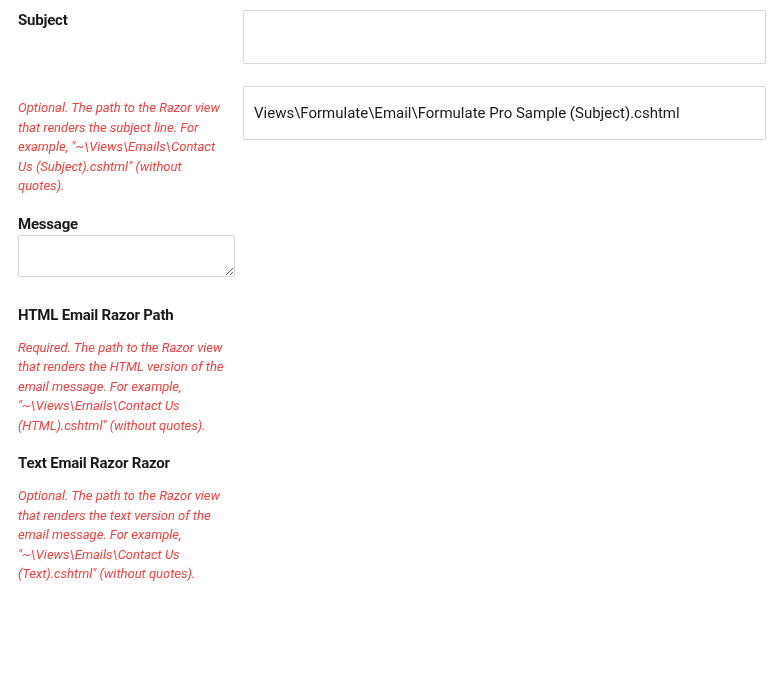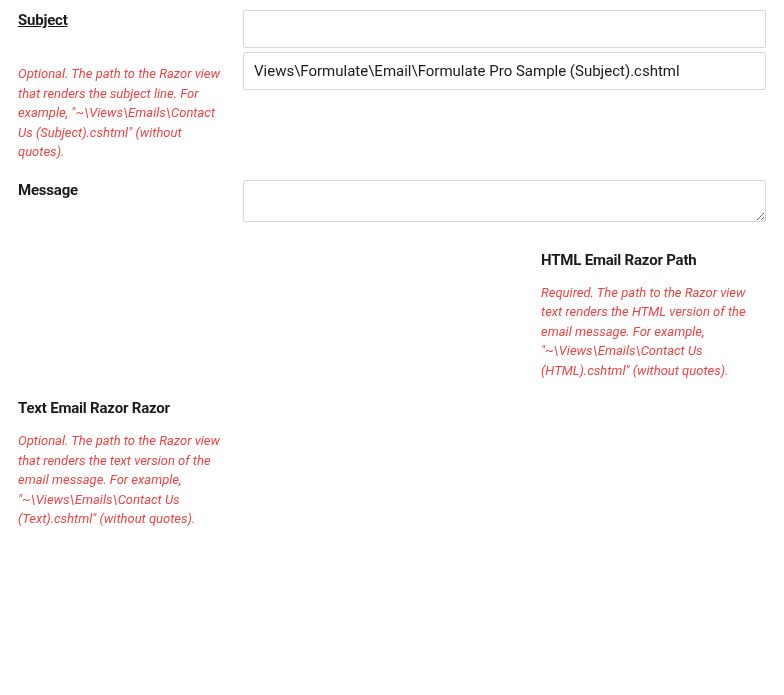--- a/index.html
+++ b/index.html
@@ -37,46 +37,46 @@
     }
     .field-help {
       font-size: 13px;
       color: #ef4444;
       line-height: 1.5;
       margin-top: 12px;
       font-style: italic;
     }
     .text-input {
       width: 100%;
-      height: 38px;
+      height: 54px;
       border: 1px solid #d8d8d8;
       border-radius: 2px;
       padding: 6px 10px;
       font-size: 15px;
       font-family: inherit;
       color: #1b1b1b;
       background: #ffffff;
     }
     .textarea-input {
       width: 100%;
       height: 42px;
       border: 1px solid #d8d8d8;
       border-radius: 2px;
       padding: 6px 10px;
       font-size: 15px;
       font-family: inherit;
       color: #1b1b1b;
       background: #ffffff;
       resize: vertical;
     }
-    .row-subject { margin-bottom: 4px; text-decoration: underline; }
+    .row-subject { margin-bottom: 22px; }
     .row-subject-razor-path { margin-bottom: 18px; }
     .row-subject-razor-path .field-col { padding-top: 0; }
-    .row-message { margin-bottom: 24px; }
-    .row-html-razor-path { margin-bottom: 18px; justify-content: flex-end; }
+    .row-message { margin-bottom: 24px; flex-direction: column; }
+    .row-html-razor-path { margin-bottom: 18px; }
     .row-text-razor-path { margin-bottom: 10px; }
   </style>
 </head>
 <body>
 
 <div class="form-row row-subject">
   <div class="label-col">
     <div class="field-label">Subject</div>
   </div>
   <div class="field-col">
@@ -98,21 +98,21 @@
     <div class="field-label">Message</div>
   </div>
   <div class="field-col">
     <textarea class="textarea-input" style=""></textarea>
   </div>
 </div>
 
 <div class="form-row row-html-razor-path">
   <div class="label-col">
     <div class="field-label">HTML Email Razor Path</div>
-    <div class="field-help">Required. The path to the Razor view text renders the HTML version of the email message. For example, "~\Views\Emails\Contact Us (HTML).cshtml" (without quotes).</div>
+    <div class="field-help">Required. The path to the Razor view that renders the HTML version of the email message. For example, "~\Views\Emails\Contact Us (HTML).cshtml" (without quotes).</div>
   </div>
 </div>
 
 <div class="form-row row-text-razor-path">
   <div class="label-col">
     <div class="field-label">Text Email Razor Razor</div>
     <div class="field-help">Optional. The path to the Razor view that renders the text version of the email message. For example, "~\Views\Emails\Contact Us (Text).cshtml" (without quotes).</div>
   </div>
 </div>
 

